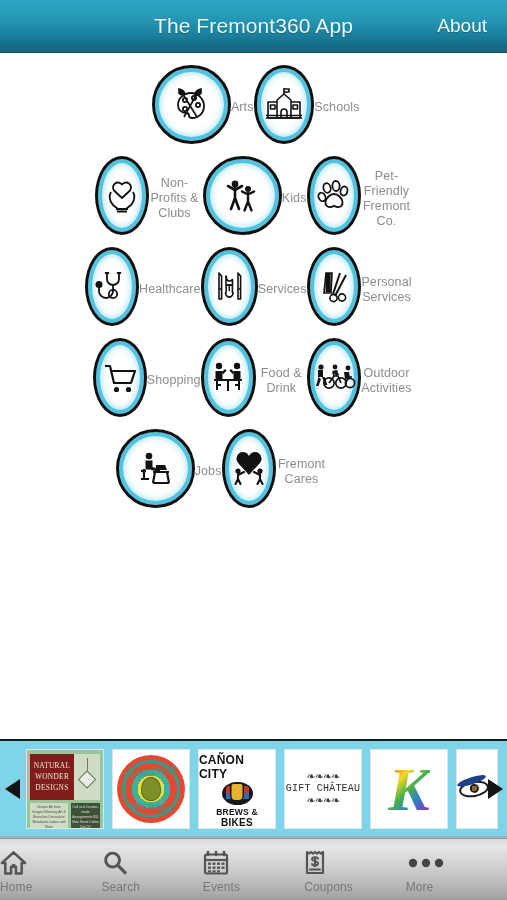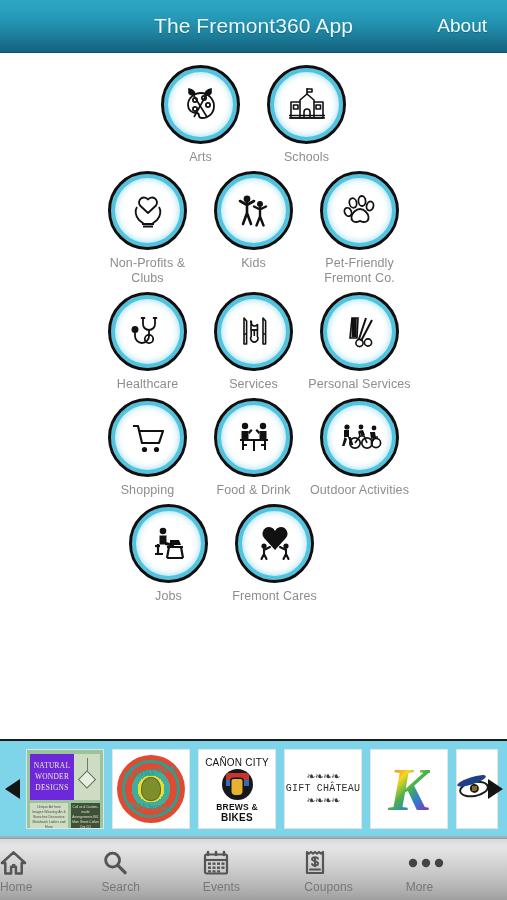--- a/index.html
+++ b/index.html
@@ -72,24 +72,24 @@
     justify-content: center;
     margin-bottom: 2px;
   }
   .grid-row.partial {
     justify-content: center;
     padding-right: 64px;
   }
   .tile {
     width: 106px;
     display: flex;
-    flex-direction: column;
     align-items: center;
     cursor: pointer;
     padding-bottom: 4px;
+    justify-content: flex-end;
   }
 
   .circ {
     position: relative;
     width: 79px;
     height: 79px;
     border-radius: 50%;
     background: #ffffff;
     border: 3px solid #101010;
     box-shadow: inset 0 0 0 4px #4fc3e0,
@@ -164,21 +164,21 @@
 
   
   .ad-nwd {
     background: #9bc49a;
     display: block;
     padding: 4px 3px;
   }
   .nwd-top { display: flex; height: 46px; }
   .nwd-name {
     flex: 1;
-    background: #6d28d9;
+    background: #7f1d1d;
     color: #efe7cf;
     font-family: "Liberation Serif", serif;
     font-size: 7.4px;
     line-height: 11px;
     letter-spacing: 0.3px;
     display: flex;
     flex-direction: column;
     align-items: center;
     justify-content: center;
     text-align: center;
@@ -256,21 +256,21 @@
   }
 
   
   .ad-ccb {
     display: flex; flex-direction: column;
     align-items: center; justify-content: center;
     padding-top: 3px;
   }
   .ccb-top {
     font-family: "Liberation Sans", sans-serif;
-    font-weight: normal; font-size: 10px; color: #111;
+    font-weight: bold; font-size: 12px; color: #111;
     letter-spacing: 0.2px;
   }
   .ccb-disc {
     width: 31px; height: 31px; border-radius: 50%;
     background: #16181c;
     margin: 1px 0 2px;
     position: relative;
     overflow: hidden;
   }
   .ccb-disc:before {

